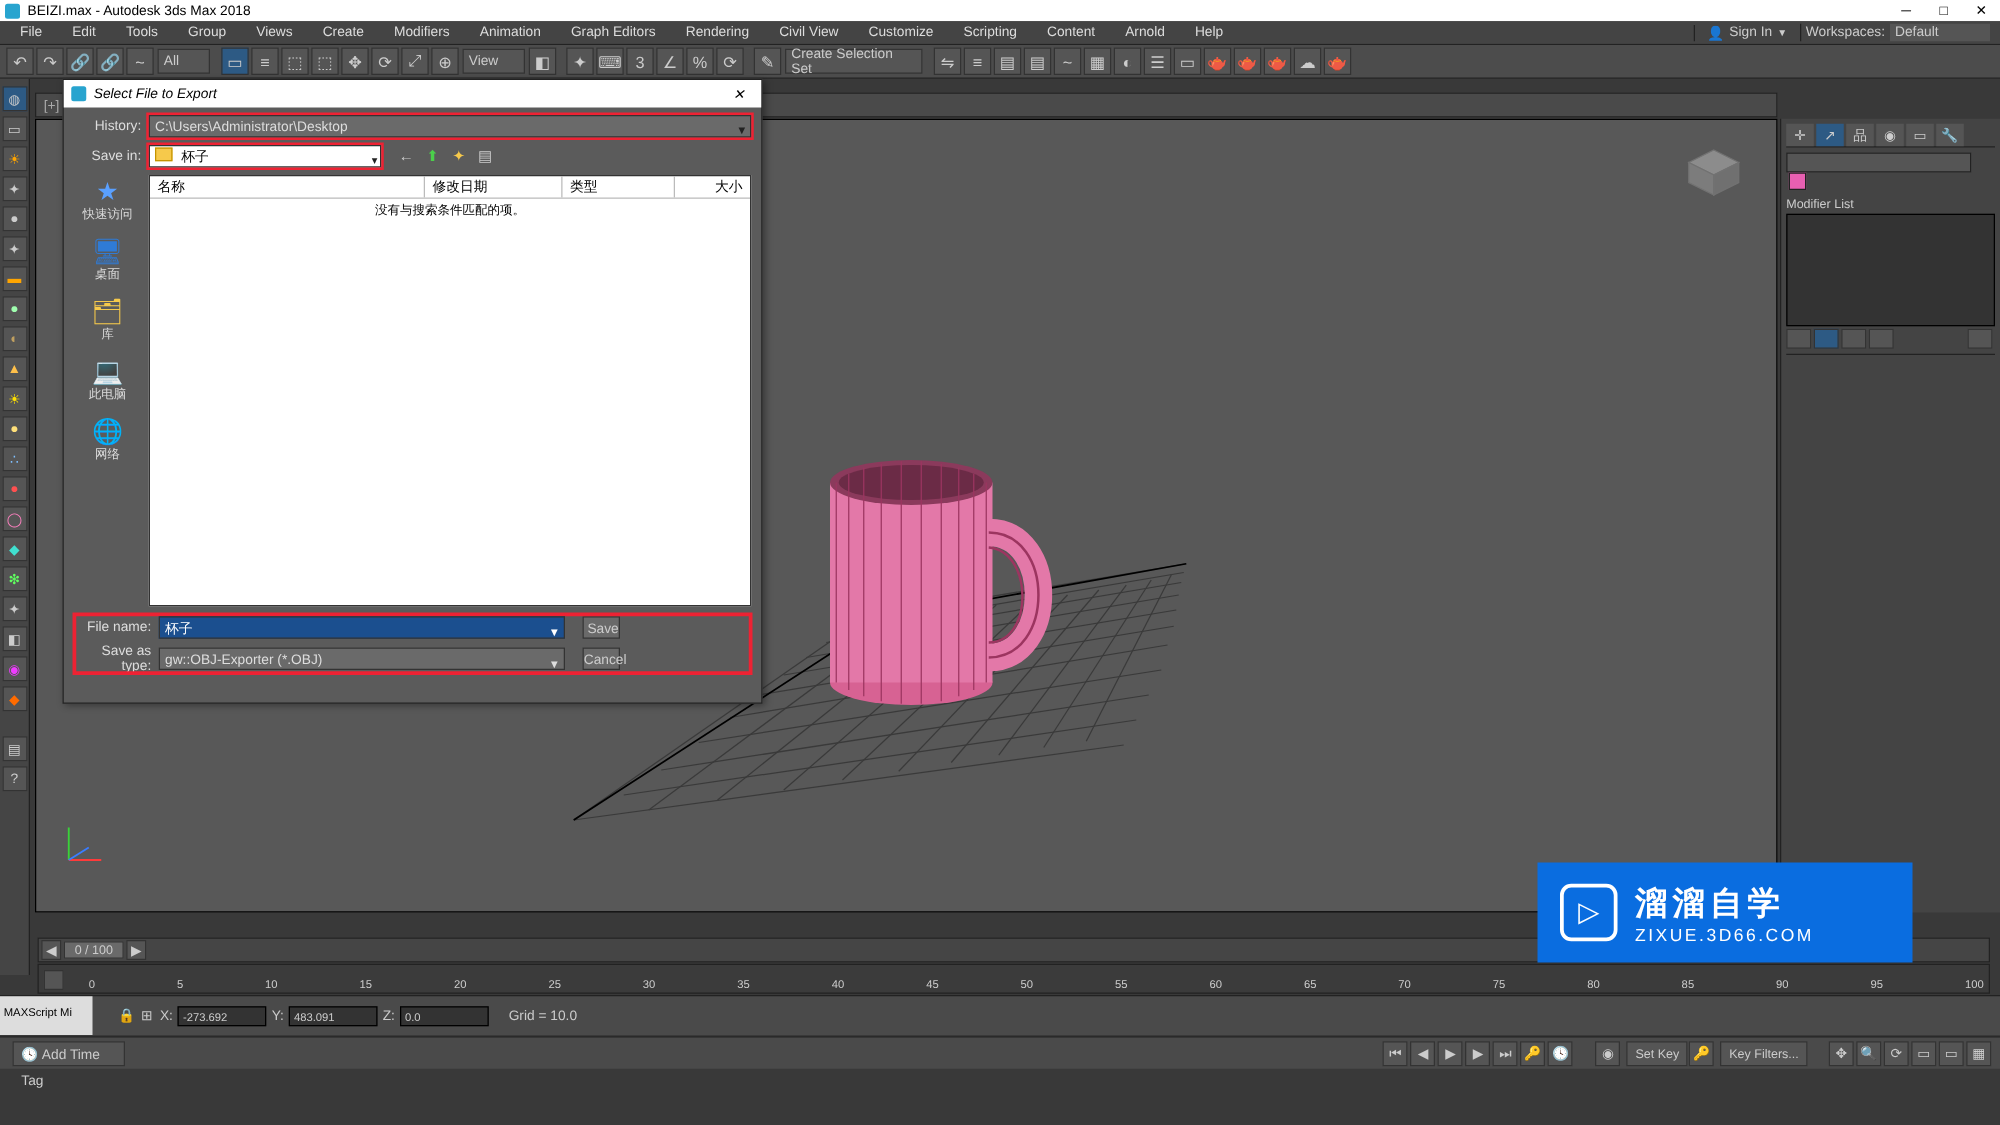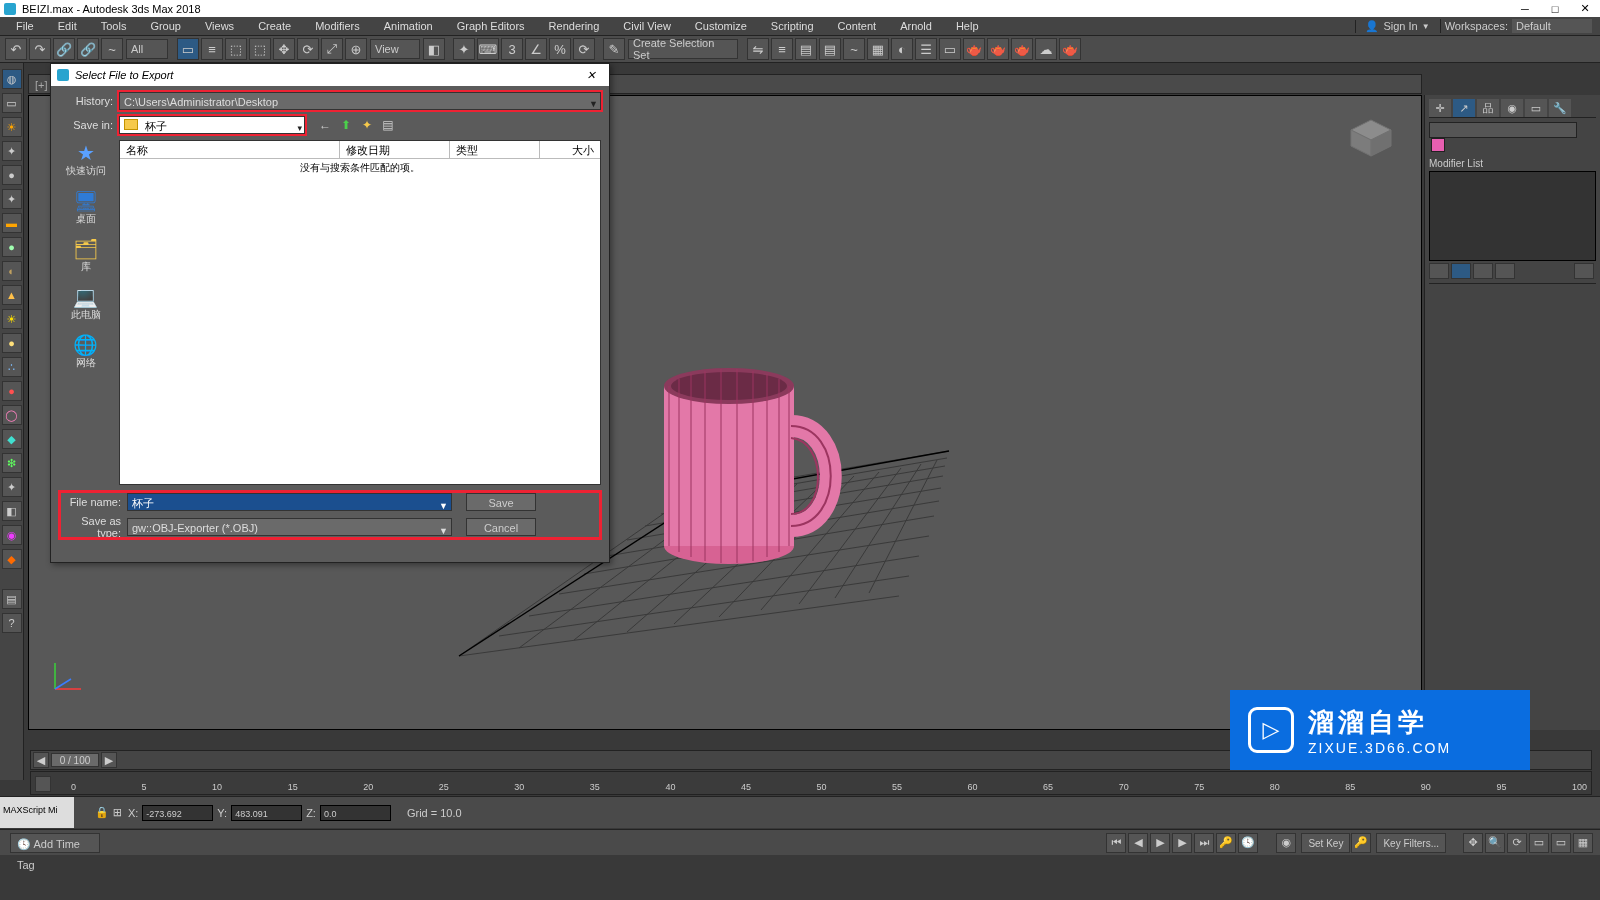--- a/index.html
+++ b/index.html
@@ -72,21 +72,21 @@
   .dialog .filelist { margin-left:60px; height:345px; background:#fff; color:#000; border:1px solid #333; position:relative;}
   .dialog .filelist .cols { display:flex; border-bottom:1px solid #bbb; height:18px;}
   .dialog .filelist .cols div { padding:0 6px; line-height:18px; border-right:1px solid #bbb;}
   .dialog .filelist .empty { text-align:center; padding-top:2px; color:#000; font-size:10px;}
   .dialog .footer { clear:both; padding-top:6px;}
   .dialog .footer .frow { display:flex; align-items:center; margin-bottom:4px;}
   .dialog .footer label { width:68px; text-align:right; padding-right:6px; color:#ddd;}
   .dialog .footer .ffield { width:325px; height:18px; background:#6a6a6a; border:1px solid #333; padding:0 4px; line-height:18px; color:#ddd; position:relative;}
   .dialog .footer .ffield.sel { background:#1b4f8f; color:#fff;}
   .dialog .footer .ffield .dd { position:absolute; right:3px; top:3px; font-size:9px;}
-  .dialog .footer .fbtn { width:70px; height:18px; background:#6a6a6a; border:1px solid #333; text-align:center; line-height:18px; margin-left:14px;}
+  .dialog .footer .fbtn { width:30px; height:18px; background:#6a6a6a; border:1px solid #333; text-align:right; line-height:18px; margin-left:14px;}
 
   
   .viewport-label-bar { position:absolute; left:28px; top:74px; right:178px; height:20px; background:#4a4a4a; border:1px solid #222; color:#aaa; font-size:10px; padding:0 6px; line-height:20px;}
   .timeslider { position:absolute; left:30px; right:8px; bottom:130px; height:20px; background:#454545; border:1px solid #222; display:flex; align-items:center;}
   .timeslider .arrow { width:16px; height:16px; background:#555; border:1px solid #333; display:flex;align-items:center;justify-content:center; margin:0 2px;}
   .timeslider .thumb { width:48px; height:14px; background:#6a6a6a; border:1px solid #333; text-align:center; line-height:14px; font-size:10px;}
   .trackbar { position:absolute; left:30px; right:8px; bottom:105px; height:24px; background:#3b3b3b; border:1px solid #222;}
   .trackbar .ticks { position:absolute; left:40px; right:4px; top:0; bottom:0; display:flex; justify-content:space-between; align-items:flex-end; padding-bottom:2px;}
   .trackbar .ticks span { font-size:9px; color:#ccc;}
   .trackbar .tbtn2 { position:absolute; left:4px; top:4px; width:16px;height:16px;background:#555;border:1px solid #333;}

